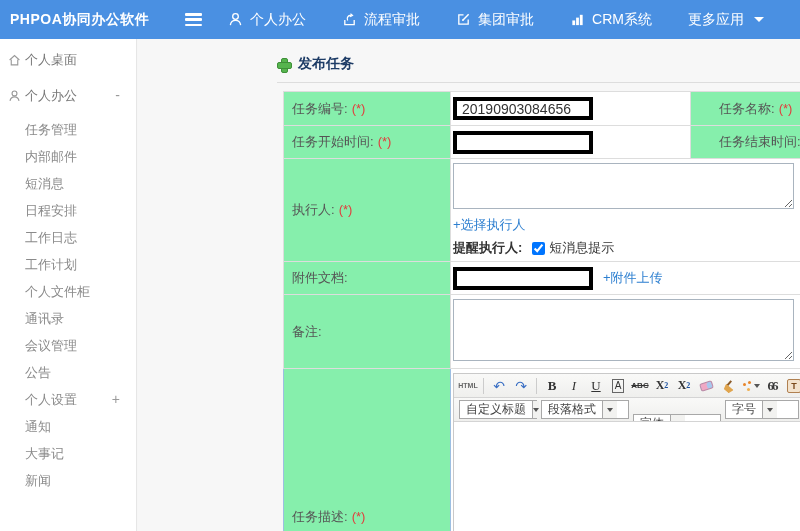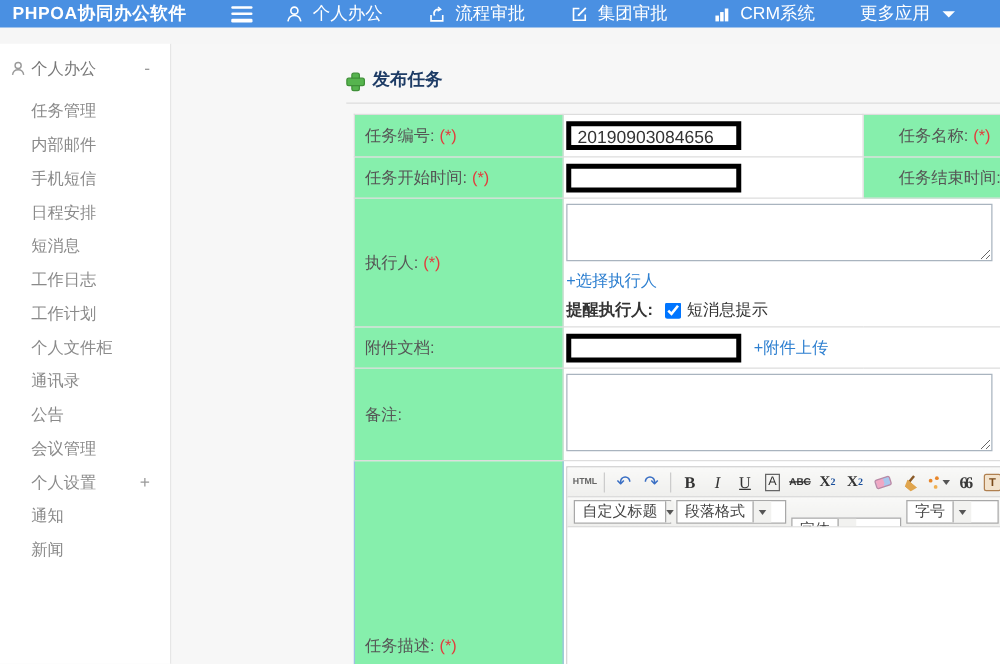--- a/index.html
+++ b/index.html
@@ -4,21 +4,21 @@
 <style>
   :root{
     --header-bg:#4a90e2; --link-blue:#2d7fd0; --required-red:#e23c3c;
     --title-color:#1e3c66; --sidebar-text:#8a8a8a; --label-text:#555555;
   }
   *{margin:0;padding:0;box-sizing:border-box;}
   html,body{width:800px;height:531px;overflow:hidden;background:#f6f6f6;
     font-family:"Liberation Sans","DejaVu Sans",sans-serif;font-size:13px;color:#333;}
 
   
-  .header{position:absolute;left:0;top:0;width:800px;height:22px;background:var(--header-bg);
+  .header{position:absolute;left:0;top:0;width:800px;height:39px;background:var(--header-bg);
     display:flex;align-items:center;color:#fff;z-index:10;}
   .brand{margin-left:10px;width:172px;font-size:14px;font-weight:bold;letter-spacing:.5px;}
   .hamburger{width:18px;height:13px;margin-left:12px;display:flex;flex-direction:column;
     justify-content:space-between;cursor:pointer;}
   .hamburger i{display:block;height:2.5px;background:#fff;border-radius:1px;}
   .topnav{display:flex;align-items:center;margin-left:26px;}
   .topnav .navitem{display:flex;align-items:center;margin-right:36px;font-size:14px;cursor:pointer;white-space:nowrap;}
   .navitem .nicon{display:inline-flex;margin-right:7px;}
   .caret{width:0;height:0;border-left:5px solid transparent;border-right:5px solid transparent;
     border-top:5px solid #fff;margin-left:10px;display:inline-block;}
@@ -160,46 +160,55 @@
       <span>CRM系统</span>
     </div>
     <div class="navitem">
       <span>更多应用</span>
       <span class="caret"></span>
     </div>
   </div>
 </div>
 
 <div class="sidebar">
+  <div class="side-item first">
+    <span class="sicon">
+      <svg width="13" height="13" viewBox="0 0 16 16">
+          <path d="M2 8l6-5.5L14 8" fill="none" stroke="#9a9a9a" stroke-width="1.4"></path>
+          <path d="M4 7.5V14h8V7.5" fill="none" stroke="#9a9a9a" stroke-width="1.4"></path>
+        </svg>
+    </span>
+    <span>个人桌面</span>
+  </div>
   <div class="side-item second">
     <span class="sicon">
       <svg width="13" height="13" viewBox="0 0 16 16">
           <circle cx="8" cy="4.8" r="3" fill="none" stroke="#9a9a9a" stroke-width="1.4"></circle>
           <path d="M2.5 14c.5-3.4 3-5 5.5-5s5 1.6 5.5 5" fill="none" stroke="#9a9a9a" stroke-width="1.4"></path>
         </svg>
     </span>
     <span>个人办公</span>
     <span class="toggle">-</span>
   </div>
   <div class="side-item sub"><span>任务管理</span></div>
   <div class="side-item sub"><span>内部邮件</span></div>
-  <div class="side-item sub"><span>手机短信</span></div>
+  <div class="side-item sub"><span>短消息</span></div>
   <div class="side-item sub"><span>日程安排</span></div>
-  <div class="side-item sub"><span>短消息</span></div>
   <div class="side-item sub"><span>工作日志</span></div>
   <div class="side-item sub"><span>工作计划</span></div>
   <div class="side-item sub"><span>个人文件柜</span></div>
   <div class="side-item sub"><span>通讯录</span></div>
+  <div class="side-item sub"><span>会议管理</span></div>
   <div class="side-item sub"><span>公告</span></div>
-  <div class="side-item sub"><span>会议管理</span></div>
   <div class="side-item sub">
     <span>个人设置</span>
     <span class="toggle">+</span>
   </div>
   <div class="side-item sub"><span>通知</span></div>
+  <div class="side-item sub"><span>大事记</span></div>
   <div class="side-item sub"><span>新闻</span></div>
 </div>
 
 <div class="main">
   <div class="page-head">
     <span class="plus-icon"></span>
     <span class="page-title">发布任务</span>
   </div>
   <div class="head-rule"></div>
 

